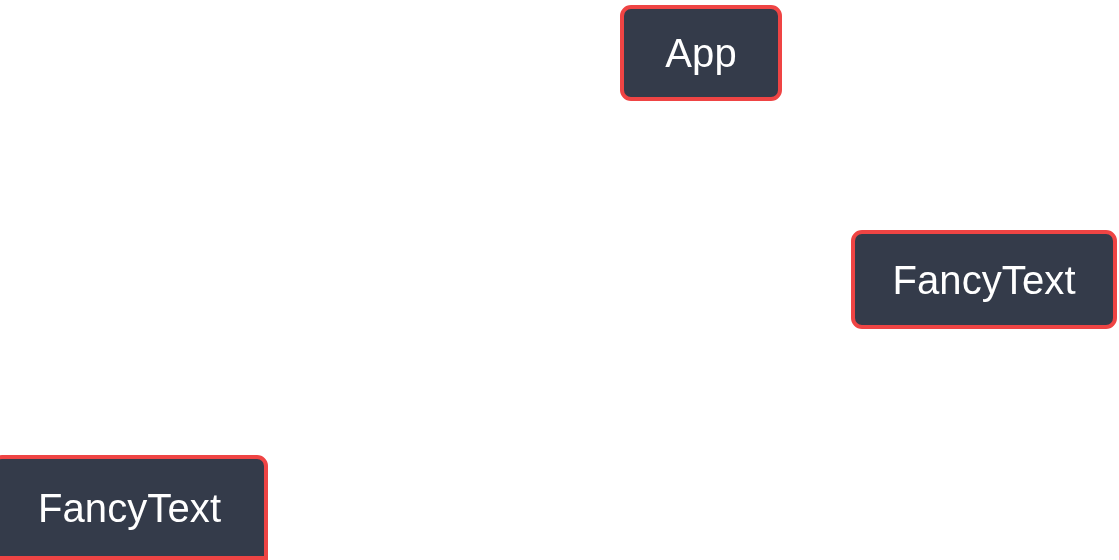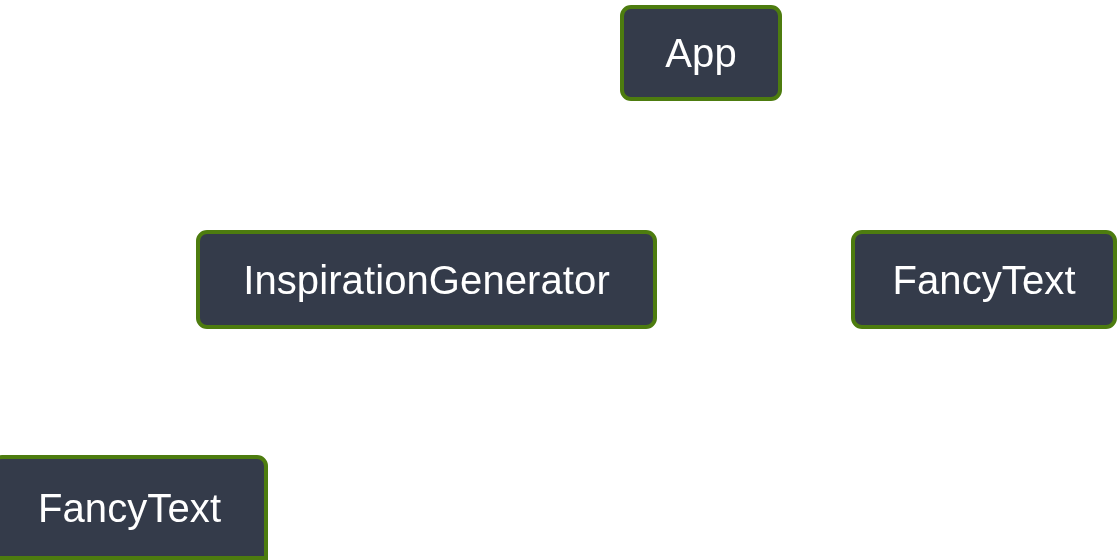--- a/index.html
+++ b/index.html
@@ -20,21 +20,21 @@
     left: 0;
     top: 0;
     width: 1119px;
     height: 560px;
     pointer-events: none;
   }
   .node {
     position: absolute;
     box-sizing: border-box;
     background: #343b4a;
-    border: 4px solid #4d7c0f;
+    border: 4px solid #ef4444;
     border-radius: 11px;
     display: flex;
     align-items: center;
     justify-content: center;
     color: #ffffff;
     font-weight: 400;
     letter-spacing: 0.1px;
     white-space: nowrap;
   }
   .node-label {
@@ -96,23 +96,20 @@
       <path d="M 426 396 L 490 396"></path>
 
       <path d="M 637 396 L 684 396 Q 700 396 700 412 L 700 455"></path>
     </g>
   </svg>
 
   <div class="node" id="node-app">
     <span class="node-label">App</span>
   </div>
 
-  <div class="node" id="node-inspiration">
-    <span class="node-label">InspirationGenerator</span>
-  </div>
 
   <div class="node" id="node-fancytext-1">
     <span class="node-label">FancyText</span>
   </div>
 
   <div class="node" id="node-fancytext-2">
     <span class="node-label">FancyText</span>
   </div>
 
 

